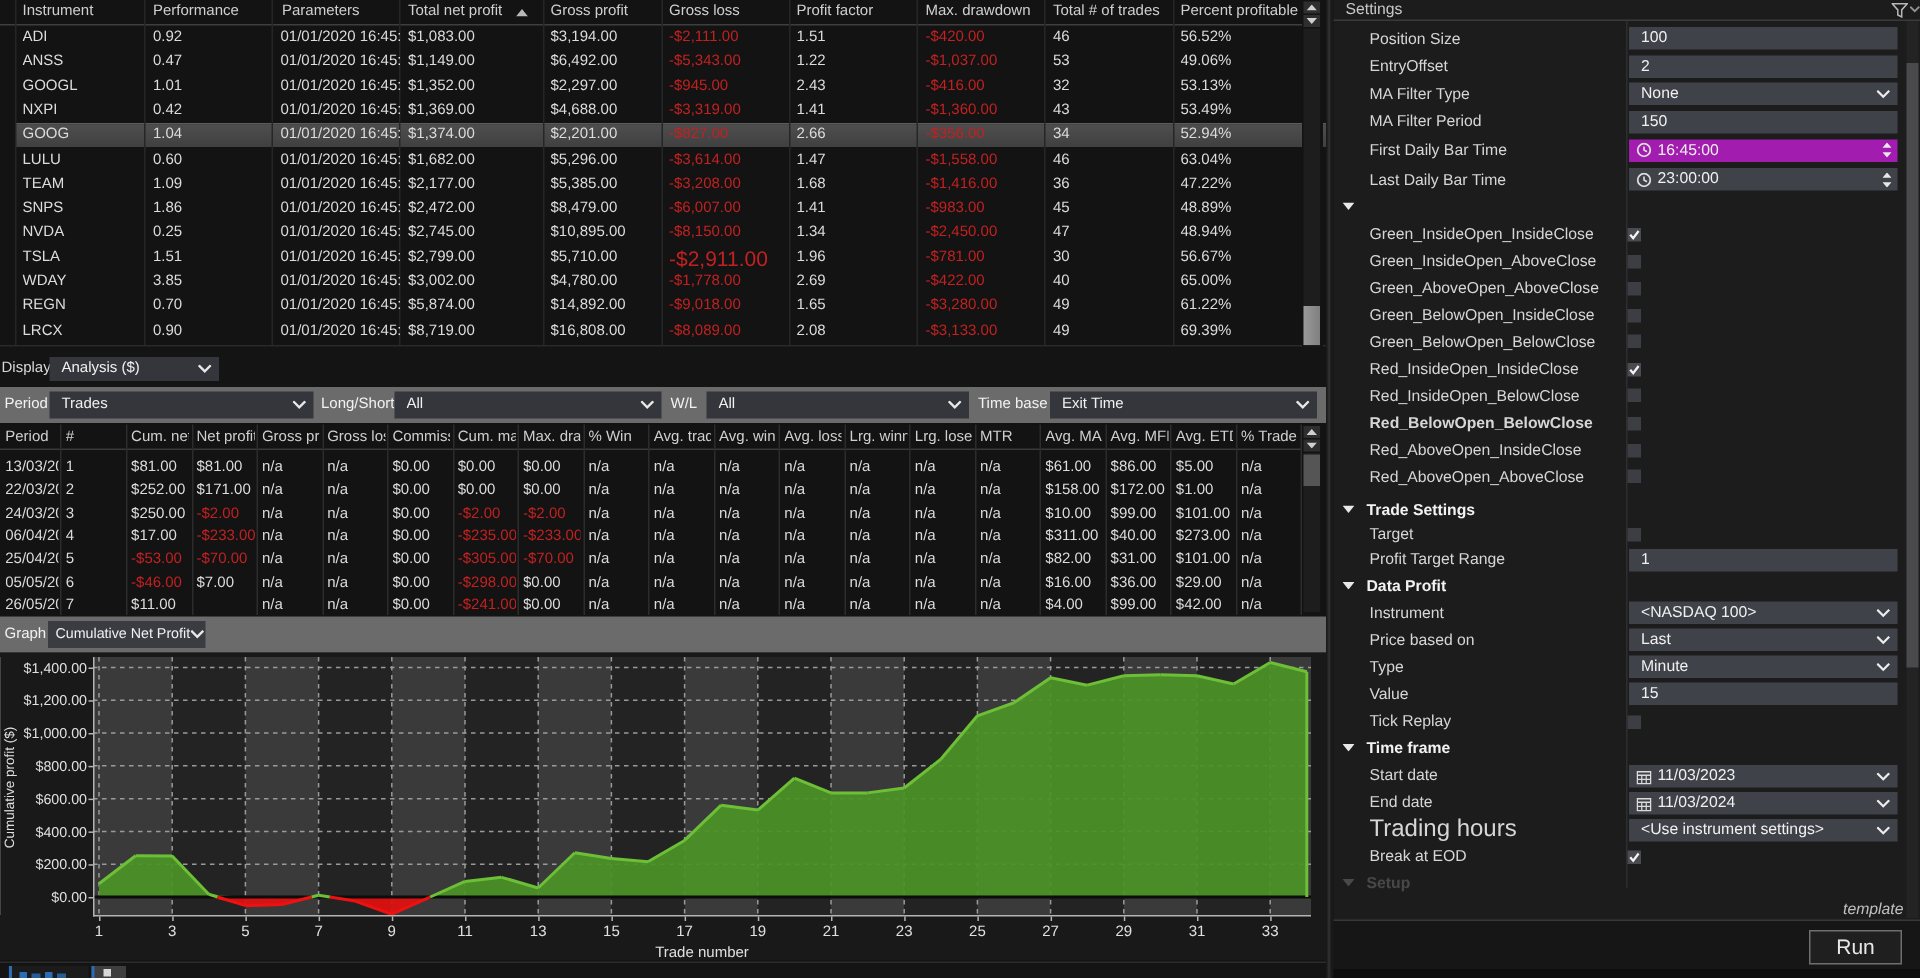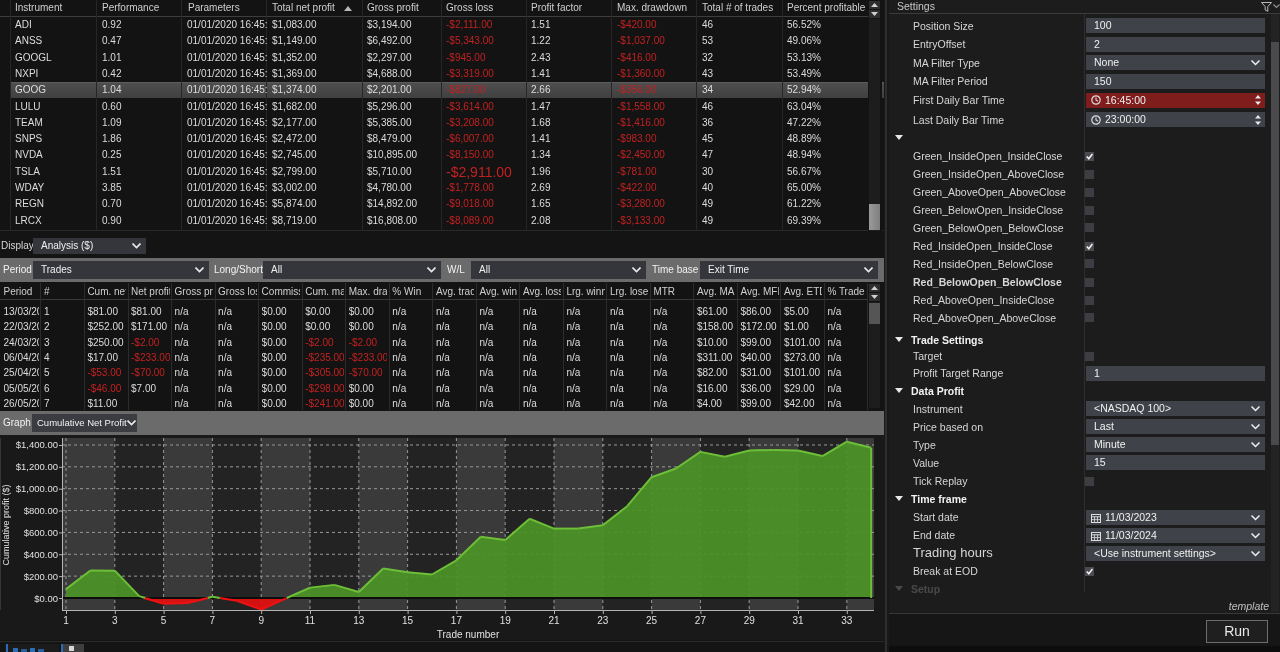--- a/index.html
+++ b/index.html
@@ -590,21 +590,21 @@
         <div style="position:absolute;left:8px;top:0;height:15px;line-height:15px;font-size:10.5px;color:#f0f0f0">None</div>
         <svg style="position:absolute;right:5px;top:5px" width="9" height="6">
           <path d="M0.5 0.5 L4.5 4.5 L8.5 0.5" stroke="#ededed" stroke-width="1.5" fill="none"></path>
         </svg>
       </div>
       <div style="position:absolute;left:24px;top:73.4px;width:170px;height:16px;line-height:16px;color:#d6d6d6;font-size:10.5px;font-weight:normal;white-space:nowrap;">MA Filter Period</div>
       <div style="position:absolute;left:197px;top:73.9px;width:179px;height:15px;background:#404249;">
         <div style="position:absolute;left:8px;top:0;height:15px;line-height:15px;font-size:10.5px;color:#f0f0f0">150</div>
       </div>
       <div style="position:absolute;left:24px;top:92.0px;width:170px;height:16px;line-height:16px;color:#d6d6d6;font-size:10.5px;font-weight:normal;white-space:nowrap;">First Daily Bar Time</div>
-      <div style="position:absolute;left:197px;top:92.5px;width:179px;height:15px;background:#7f1d1d;">
+      <div style="position:absolute;left:197px;top:92.5px;width:179px;height:15px;background:#a21caf;">
         <svg style="position:absolute;left:5px;top:2.5px" width="10" height="10">
           <circle cx="5" cy="5" r="4.2" fill="none" stroke="#dcdcdc" stroke-width="1.2"></circle>
           <path d="M5 2.6 V5 L7 6.2" stroke="#dcdcdc" stroke-width="1.1" fill="none"></path>
         </svg>
         <div style="position:absolute;left:19px;top:0;height:15px;line-height:15px;font-size:10.5px;color:#f0f0f0">16:45:00</div>
         <svg style="position:absolute;right:4px;top:2.5px" width="6" height="10">
           <path d="M3 0 L6 3.5 L0 3.5 Z" fill="#e8e8e8"></path>
           <path d="M0 6.5 L6 6.5 L3 10 Z" fill="#e8e8e8"></path>
         </svg>
       </div>
@@ -717,21 +717,21 @@
           <line x1="0.5" y1="3.8" x2="9.5" y2="3.8" stroke="#dcdcdc" stroke-width="1"></line>
           <line x1="3.5" y1="3.8" x2="3.5" y2="9.5" stroke="#dcdcdc" stroke-width="0.8"></line>
           <line x1="6.5" y1="3.8" x2="6.5" y2="9.5" stroke="#dcdcdc" stroke-width="0.8"></line>
           <line x1="0.5" y1="6.6" x2="9.5" y2="6.6" stroke="#dcdcdc" stroke-width="0.8"></line>
         </svg>
         <div style="position:absolute;left:19px;top:0;height:15px;line-height:15px;font-size:10.5px;color:#f0f0f0">11/03/2024</div>
         <svg style="position:absolute;right:5px;top:5px" width="9" height="6">
           <path d="M0.5 0.5 L4.5 4.5 L8.5 0.5" stroke="#ededed" stroke-width="1.5" fill="none"></path>
         </svg>
       </div>
-      <div style="position:absolute;left:24px;top:545.2px;width:170px;height:16px;line-height:16px;color:#d6d6d6;font-size:13px;font-weight:normal;white-space:nowrap;">Trading hours</div>
+      <div style="position:absolute;left:24px;top:545.2px;width:170px;height:16px;line-height:16px;color:#d6d6d6;font-size:16px;font-weight:normal;white-space:nowrap;">Trading hours</div>
       <div style="position:absolute;left:197px;top:545.7px;width:179px;height:15px;background:#404249;">
         <div style="position:absolute;left:8px;top:0;height:15px;line-height:15px;font-size:10.5px;color:#f0f0f0">&lt;Use instrument settings&gt;</div>
         <svg style="position:absolute;right:5px;top:5px" width="9" height="6">
           <path d="M0.5 0.5 L4.5 4.5 L8.5 0.5" stroke="#ededed" stroke-width="1.5" fill="none"></path>
         </svg>
       </div>
       <div style="position:absolute;left:24px;top:563.2px;width:170px;height:16px;line-height:16px;color:#d6d6d6;font-size:10.5px;font-weight:normal;white-space:nowrap;">Break at EOD</div>
       <div style="position:absolute;left:196px;top:566.7px;width:9px;height:9px;background:#494b51;">
         <svg style="position:absolute;left:0;top:0" width="9" height="9">
           <path d="M1.8 4.5 L3.8 6.8 L7.4 2" stroke="#f4f4f4" stroke-width="1.5" fill="none"></path>

